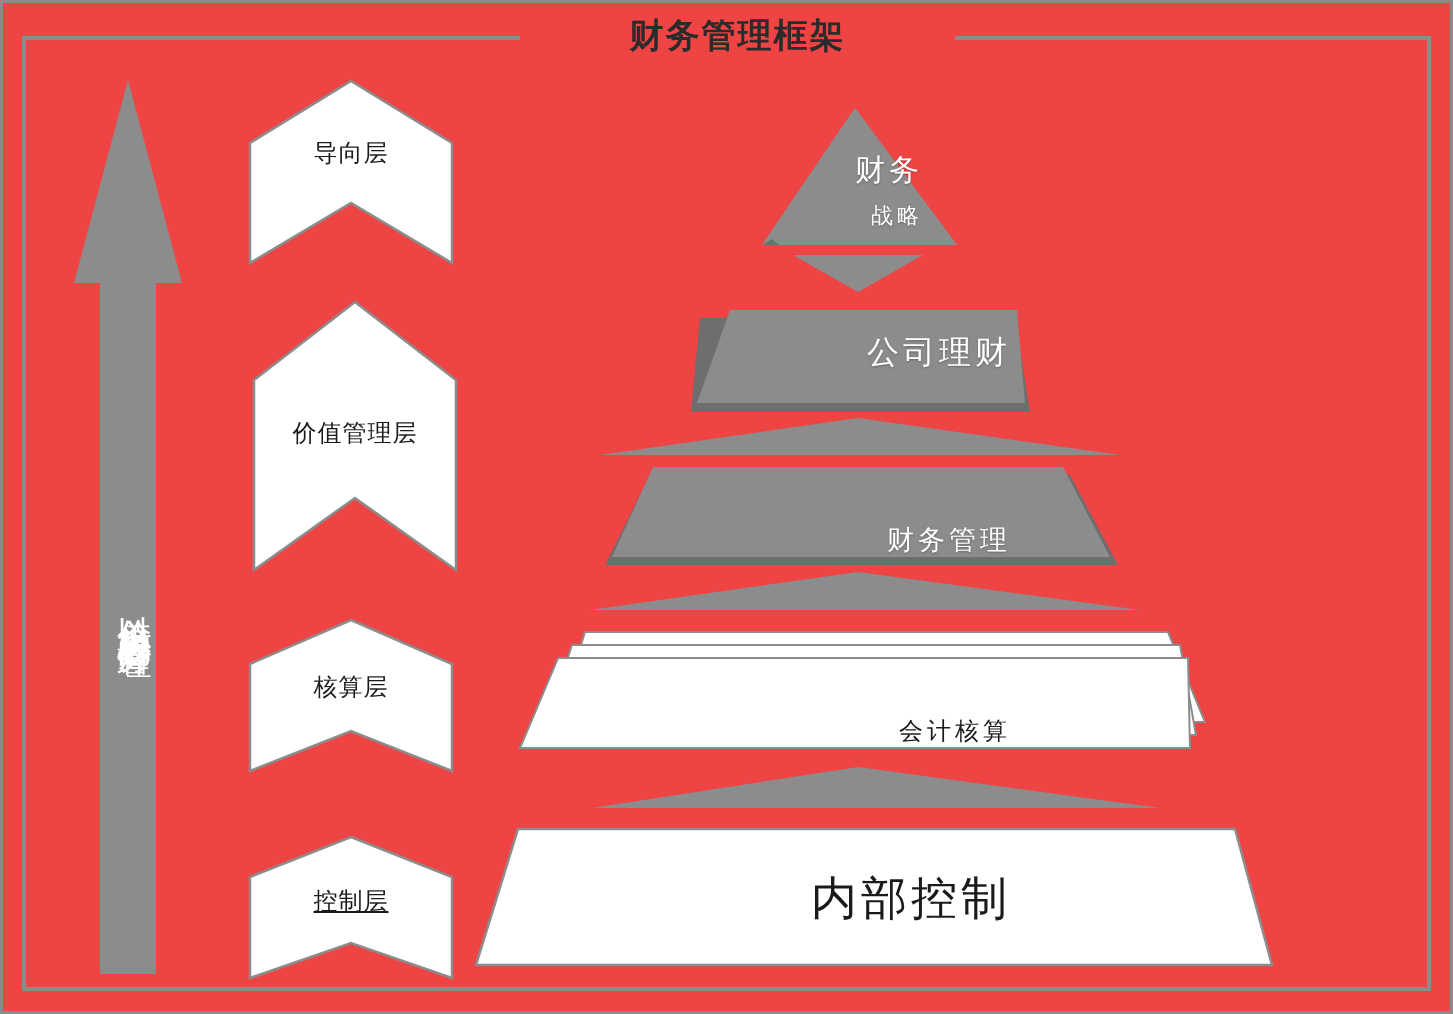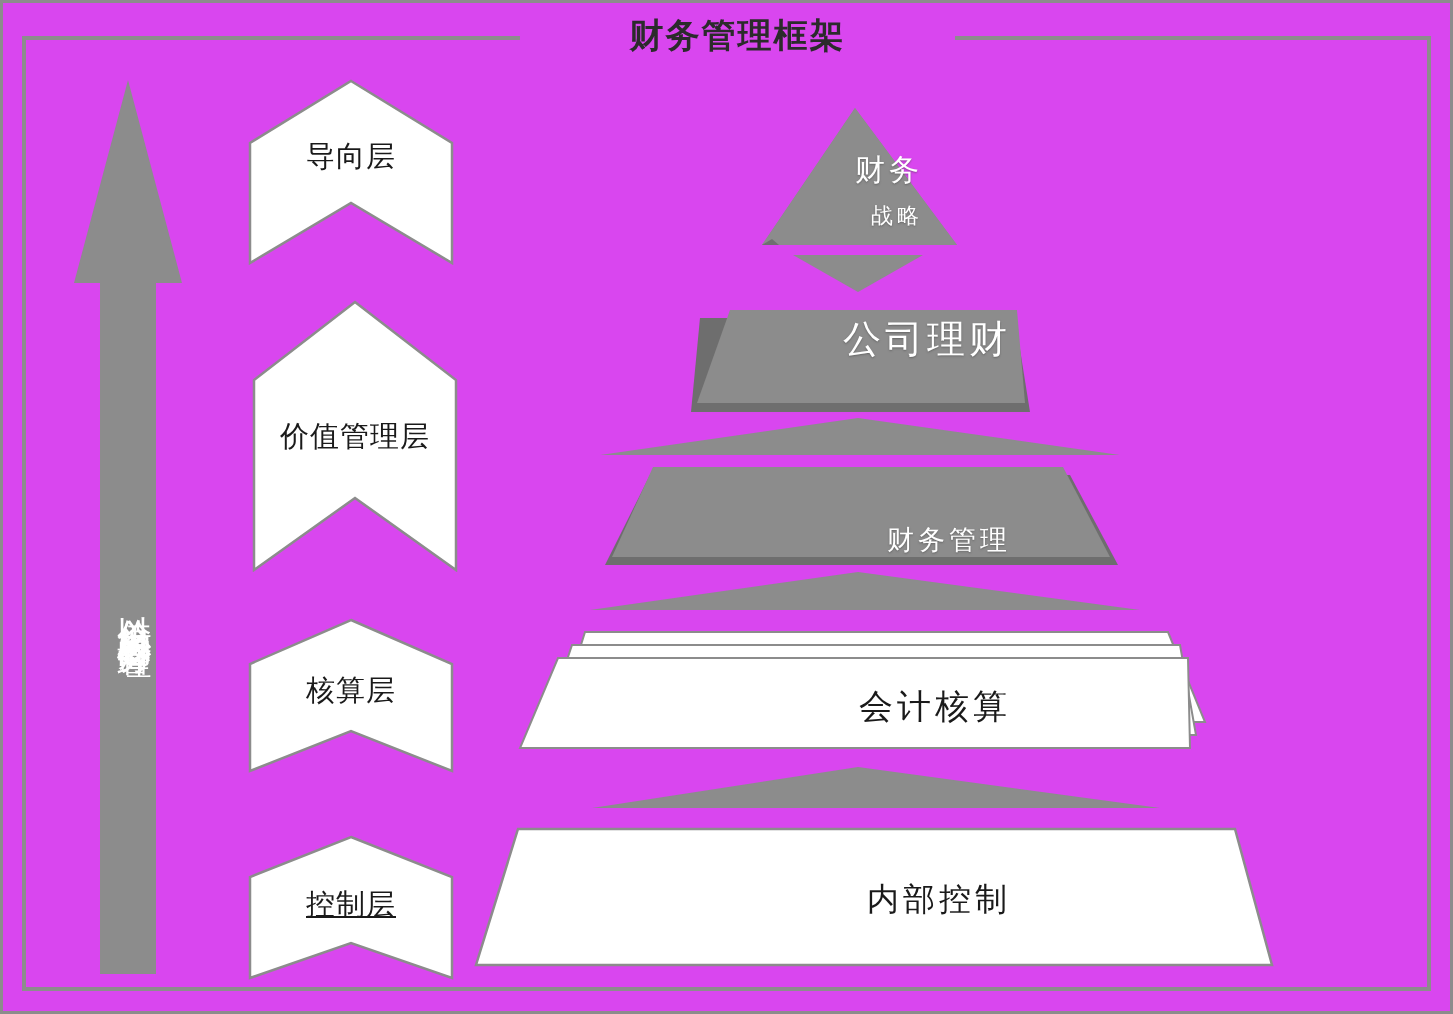--- a/index.html
+++ b/index.html
@@ -7,21 +7,21 @@
     padding: 0;
     background: #ffffff;
   }
   body {
     font-family: "Liberation Serif", "DejaVu Serif", serif;
   }
   .canvas {
     position: relative;
     width: 1453px;
     height: 1014px;
-    background: #d946ef;
+    background: #ef4444;
     overflow: hidden;
   }
 
   
   .frame-outer {
     position: absolute;
     left: 0px;
     top: 0px;
     width: 1453px;
     height: 1014px;
@@ -111,21 +111,21 @@
   .banner {
     position: absolute;
     width: 206px;
   }
   .banner svg { display: block; }
   .banner-label {
     position: absolute;
     left: 0;
     width: 206px;
     text-align: center;
-    font-size: 29px;
+    font-size: 24px;
     color: #1a1a1a;
     letter-spacing: 1px;
     white-space: nowrap;
   }
 
   
   .pyramid { position: absolute; left: 0; top: 0; width: 1453px; height: 1014px; }
   .tier-label {
     position: absolute;
     text-align: right;
@@ -211,21 +211,21 @@
     <polygon points="558,658 1188,658 1190,748 520,748" fill="#ffffff" stroke="#8c8c8c" stroke-width="2"></polygon>
 
     <polygon points="858,767 1160,808 592,808" fill="#8c8c8c"></polygon>
 
     <polygon points="518,829 1235,829 1272,965 476,965" fill="#ffffff" stroke="#8c8c8c" stroke-width="2.5"></polygon>
   </svg>
 
   <div class="tier-label light" style="left:793px; top:147px; width:130px; font-size:30px; line-height:45px;">财务</div>
   <div class="tier-label light" style="left:793px; top:193px; width:130px; font-size:22px; line-height:45px;">战略</div>
 
-  <div class="tier-label light" style="left:711px; top:315px; width:300px; font-size:38px; line-height:48px;">公司理财</div>
+  <div class="tier-label light" style="left:711px; top:328px; width:300px; font-size:32px; line-height:48px;">公司理财</div>
 
   <div class="tier-label light" style="left:711px; top:516px; width:300px; font-size:27px; line-height:48px;">财务管理</div>
 
-  <div class="tier-label dark" style="left:711px; top:683px; width:300px; font-size:34px; line-height:48px;">会计核算</div>
-
-  <div class="tier-label dark" style="left:711px; top:875px; width:300px; font-size:32px; line-height:48px;">内部控制</div>
+  <div class="tier-label dark" style="left:711px; top:707px; width:300px; font-size:24px; line-height:48px;">会计核算</div>
+
+  <div class="tier-label dark" style="left:711px; top:875px; width:300px; font-size:46px; line-height:48px;">内部控制</div>
 
 </div>
 
 </body></html>

